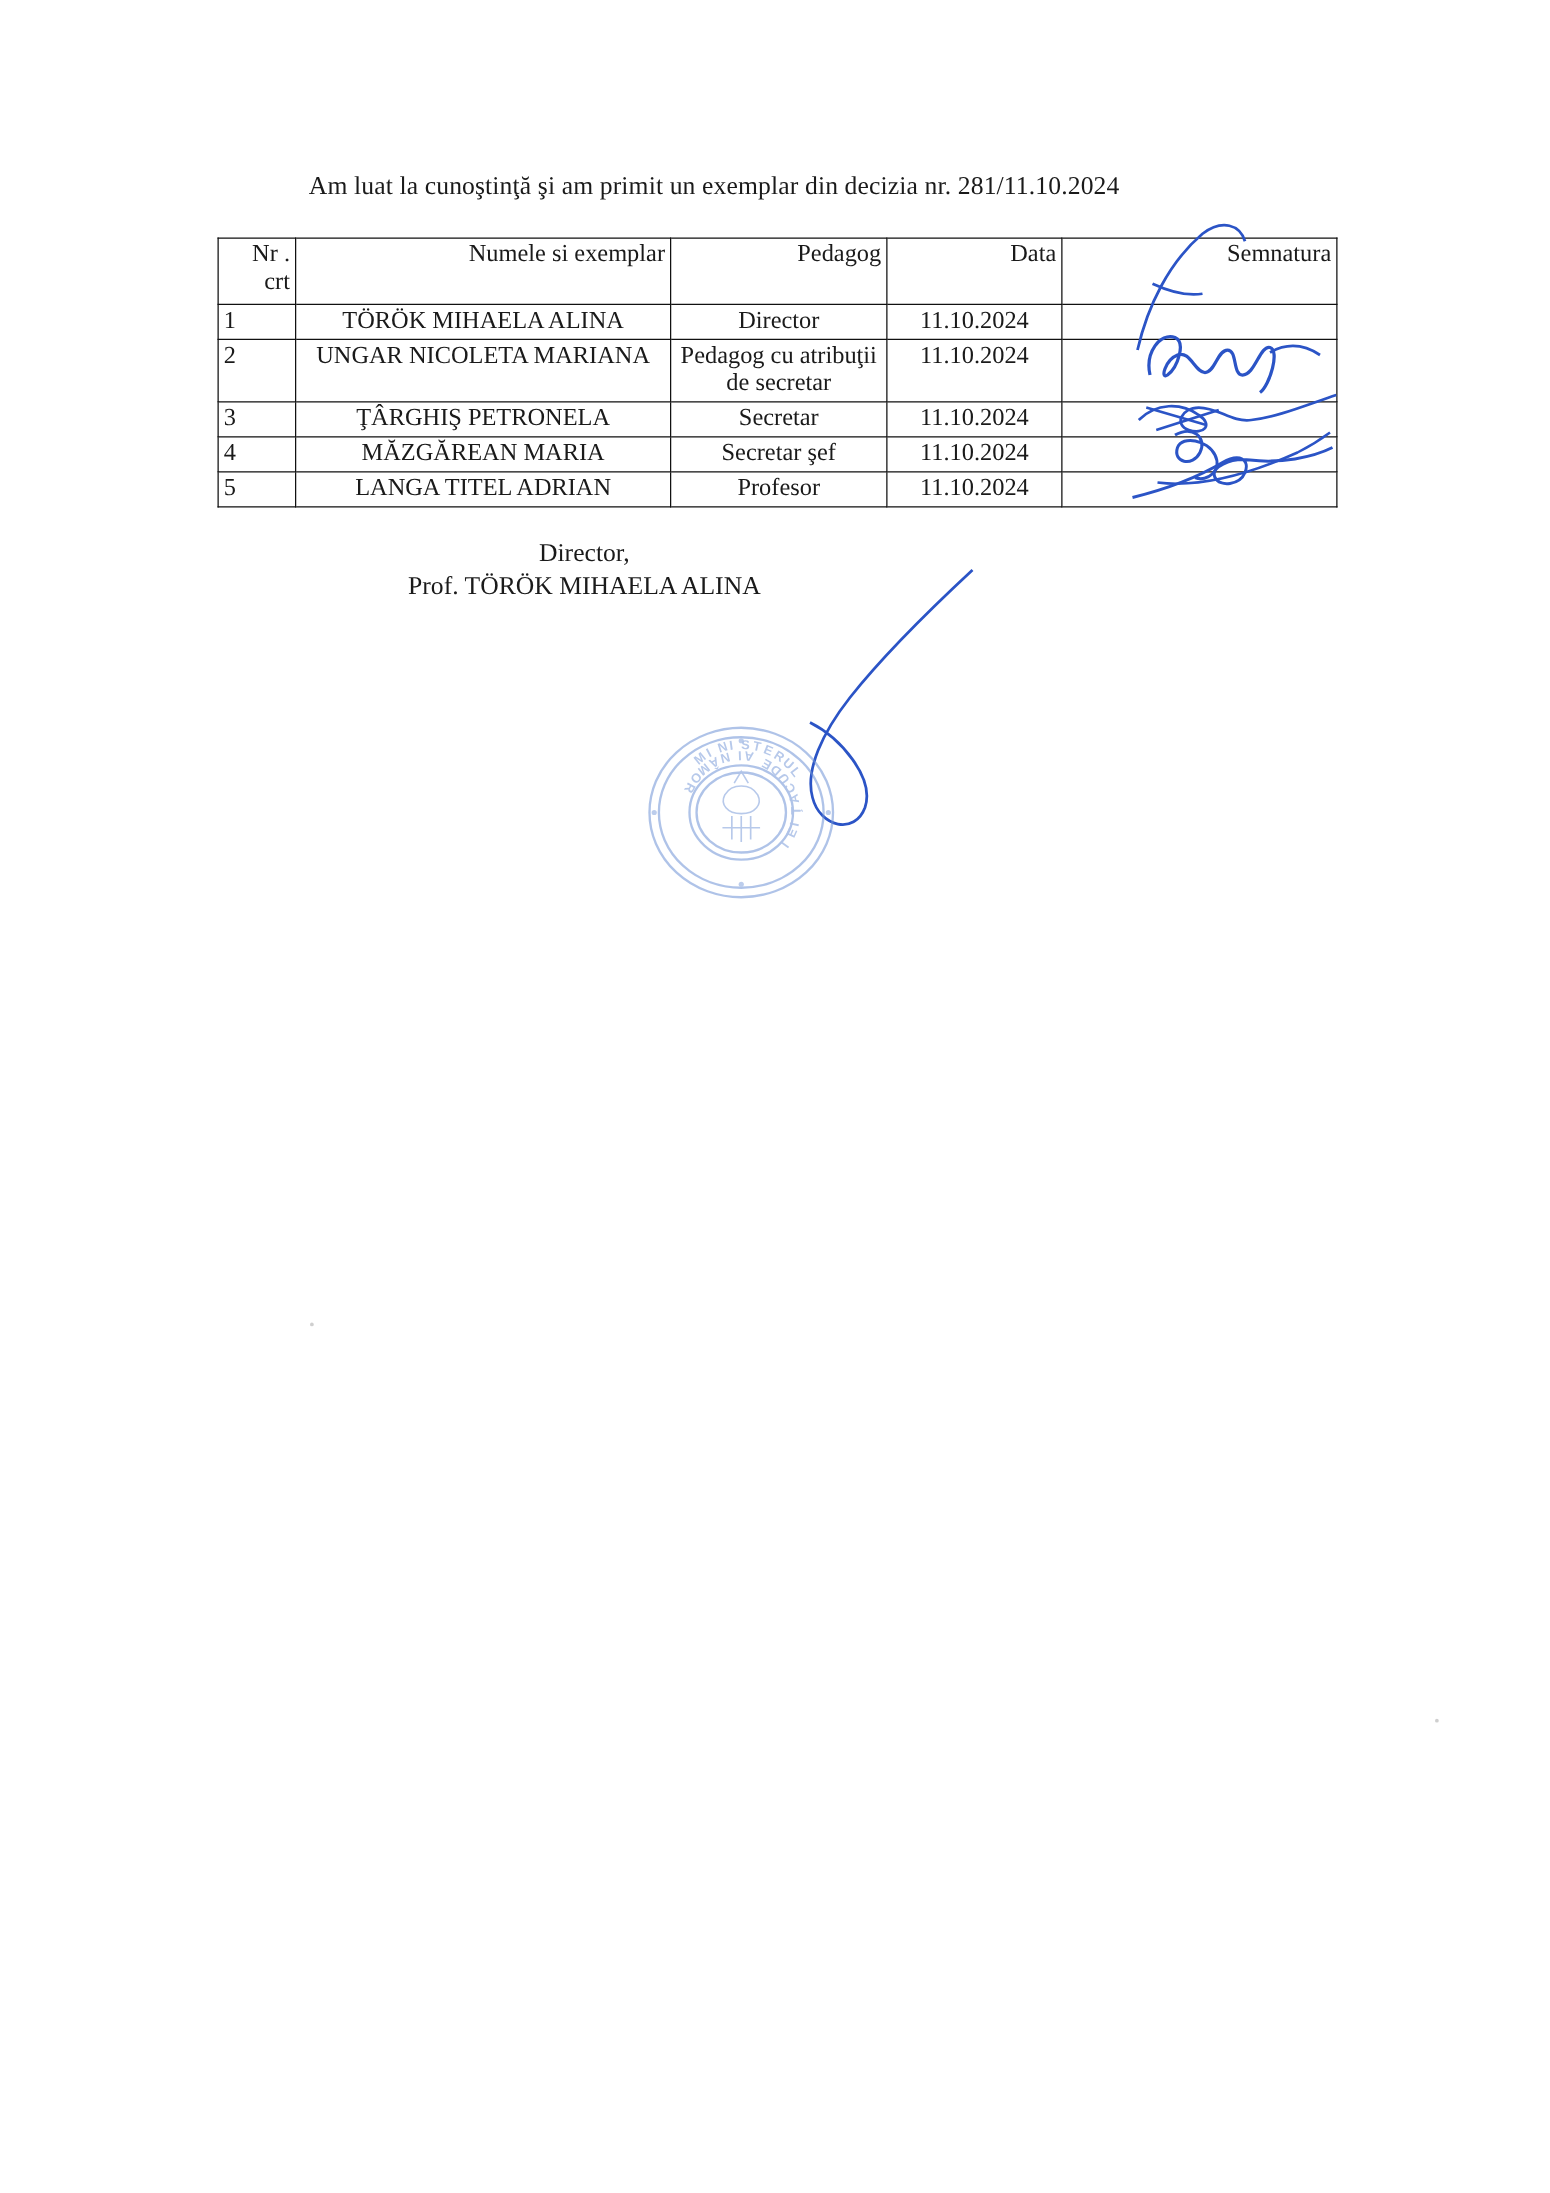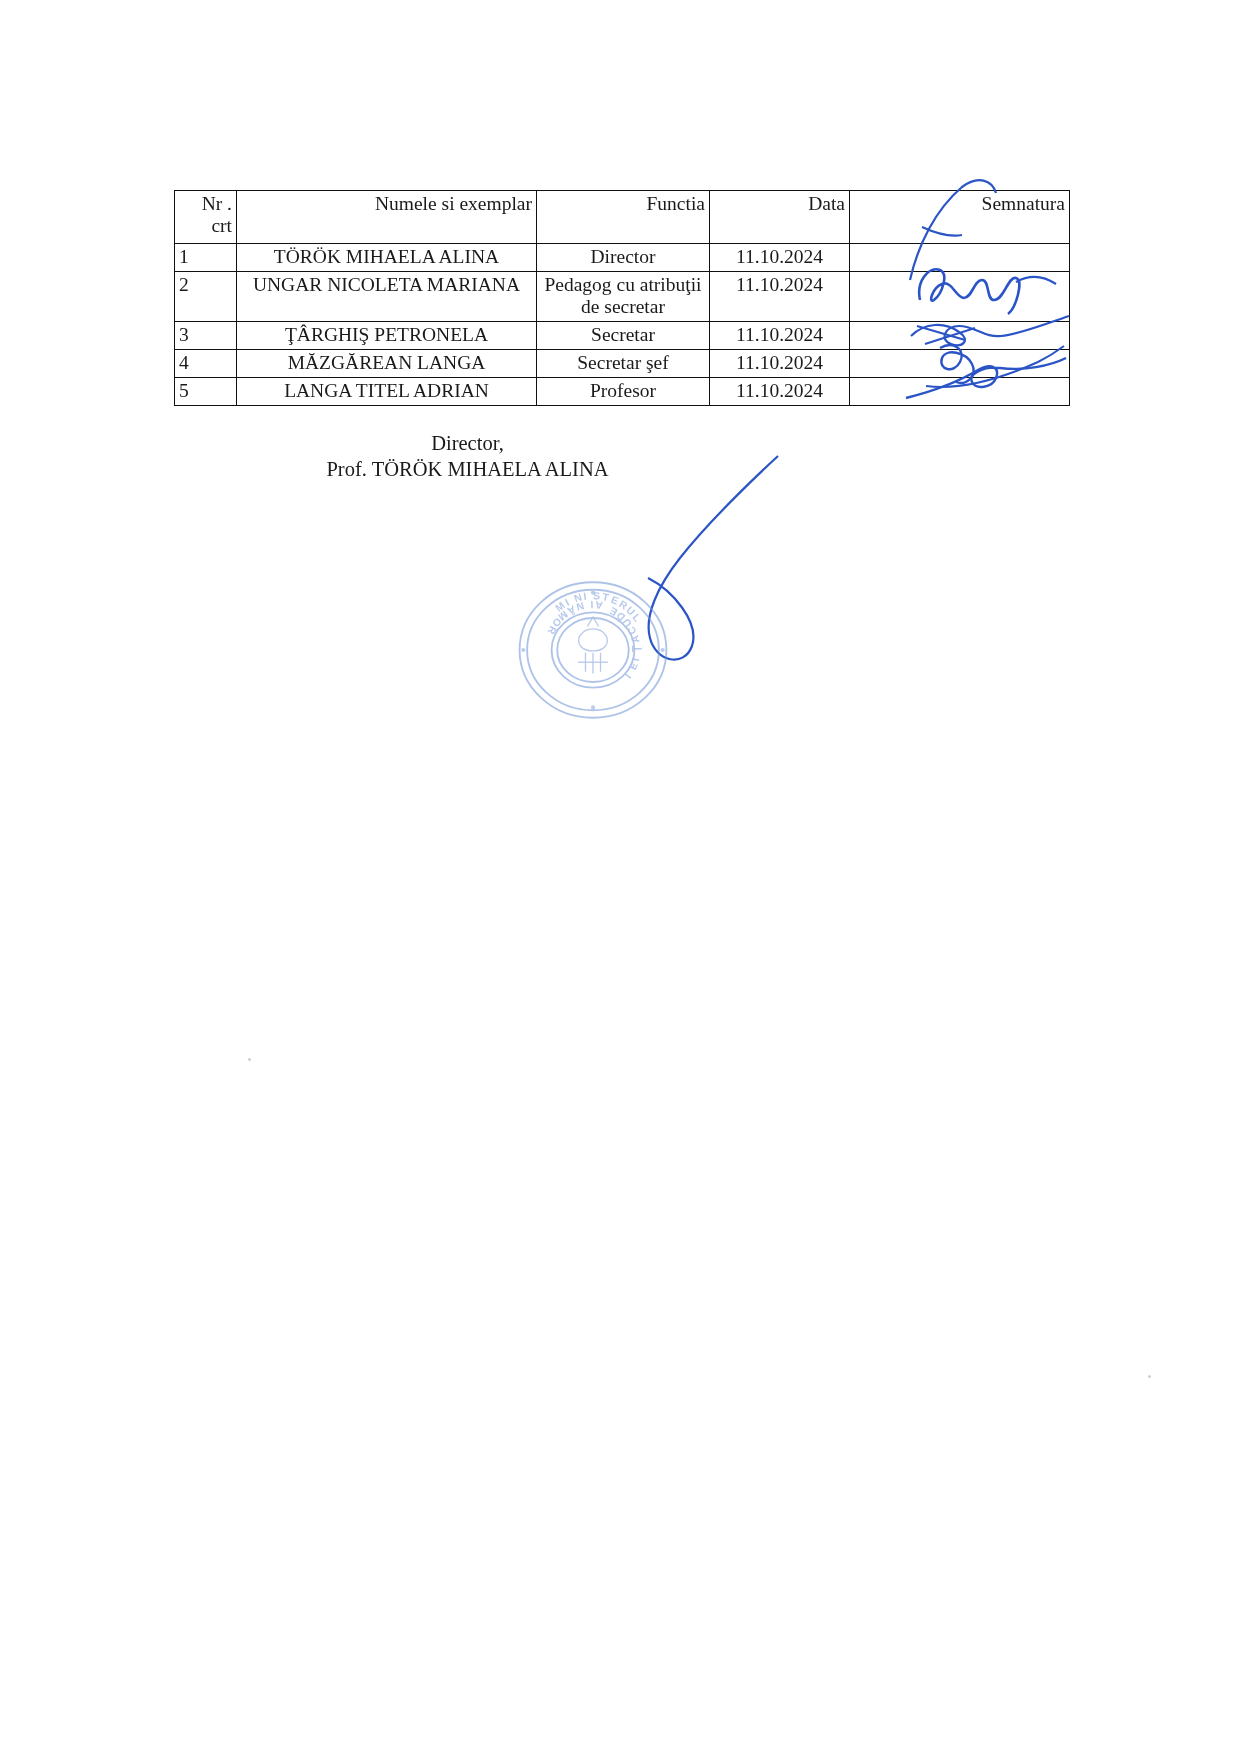--- a/index.html
+++ b/index.html
@@ -106,37 +106,38 @@
     width: 3px; height: 3px;
     background: #cfcfcf;
     border-radius: 50%;
   }
 </style>
 </head>
 <body>
 
 <div class="page">
 
+  <div class="intro-line">Am luat la cunoştinţă şi am primit un exemplar din decizia nr. 281/11.10.2024</div>
 
   <table class="sig-table">
     <colgroup>
       <col class="col-nr">
       <col class="col-nume">
       <col class="col-functia">
       <col class="col-data">
       <col class="col-semn">
     </colgroup>
     <thead>
       <tr>
         <th class="head-nr">
           <span class="l1">Nr .</span>
           <span class="l2">crt</span>
         </th>
         <th>Numele si exemplar</th>
-        <th>Functia</th>
+        <th>Pedagog</th>
         <th>Data</th>
         <th>Semnatura</th>
       </tr>
     </thead>
     <tbody>
       <tr class="row-h">
         <td class="cell-nr">1</td>
         <td class="cell-center">TÖRÖK MIHAELA ALINA</td>
         <td class="cell-center">Director</td>
         <td class="cell-center">11.10.2024</td>
@@ -151,21 +152,21 @@
       </tr>
       <tr class="row-h">
         <td class="cell-nr">3</td>
         <td class="cell-center">ŢÂRGHIŞ PETRONELA</td>
         <td class="cell-center">Secretar</td>
         <td class="cell-center">11.10.2024</td>
         <td class="cell-semn"></td>
       </tr>
       <tr class="row-h">
         <td class="cell-nr">4</td>
-        <td class="cell-center">MĂZGĂREAN LANGA</td>
+        <td class="cell-center">MĂZGĂREAN MARIA</td>
         <td class="cell-center">Secretar şef</td>
         <td class="cell-center">11.10.2024</td>
         <td class="cell-semn"></td>
       </tr>
       <tr class="row-h">
         <td class="cell-nr">5</td>
         <td class="cell-center">LANGA TITEL ADRIAN</td>
         <td class="cell-center">Profesor</td>
         <td class="cell-center">11.10.2024</td>
         <td class="cell-semn"></td>

